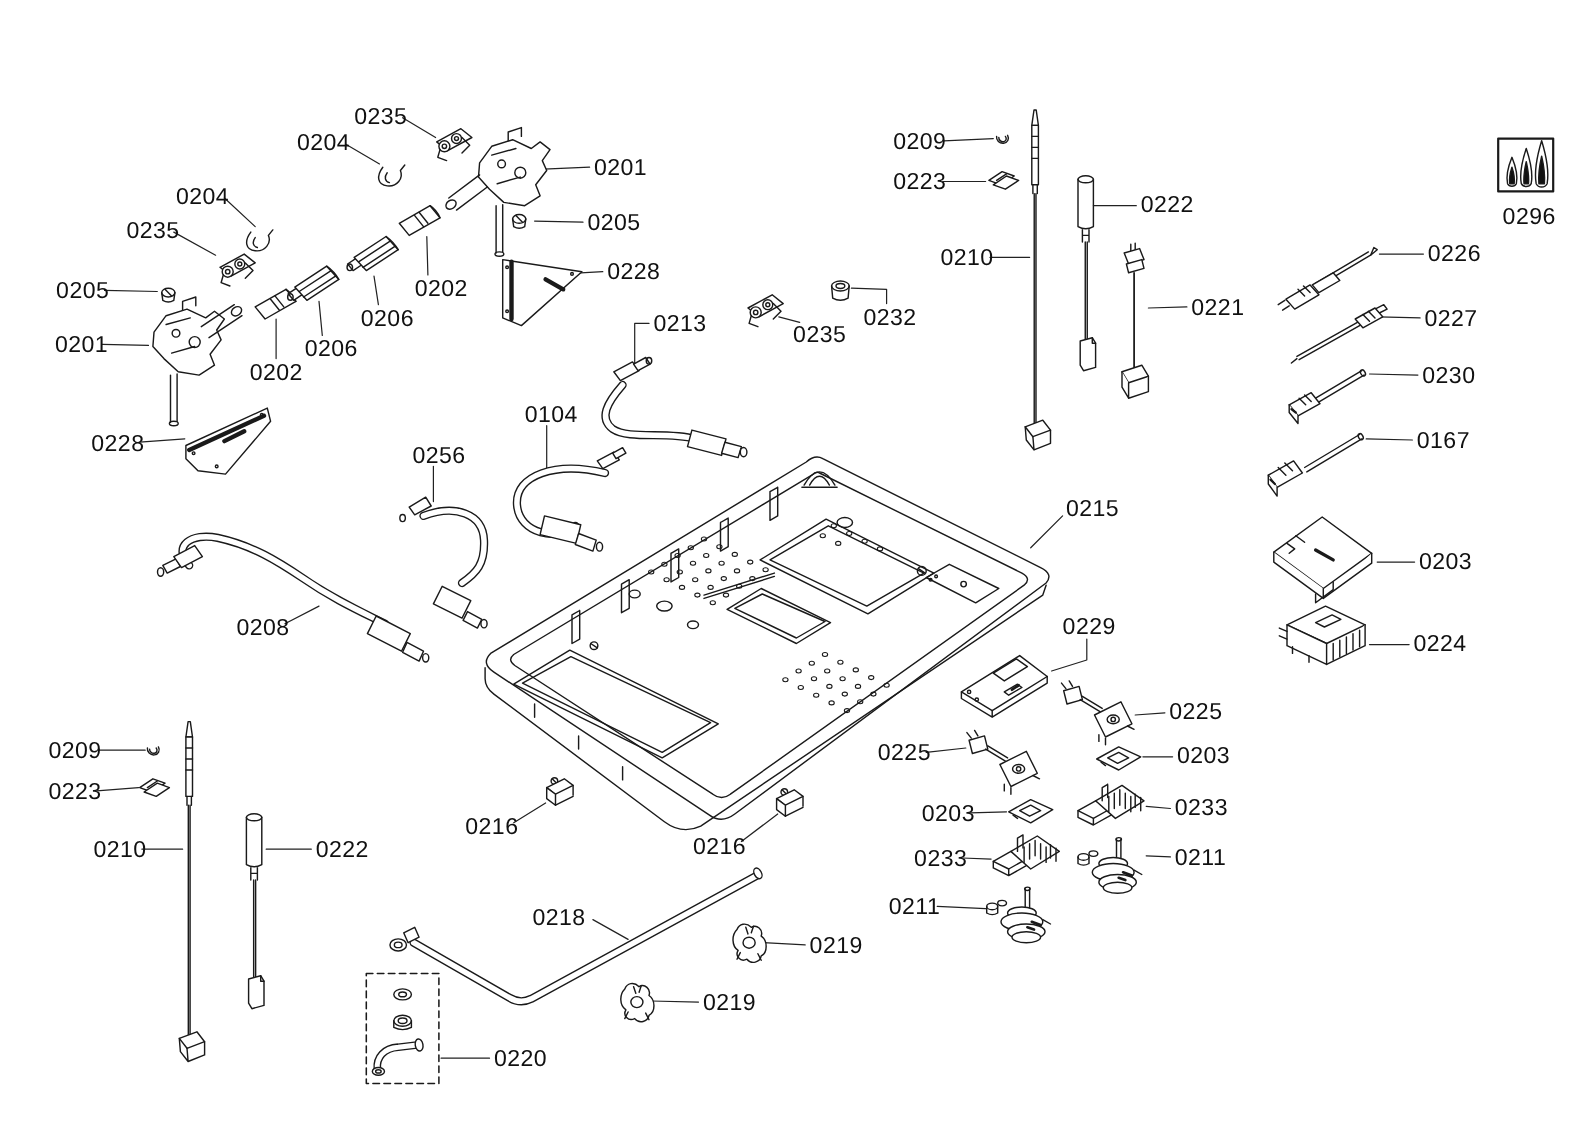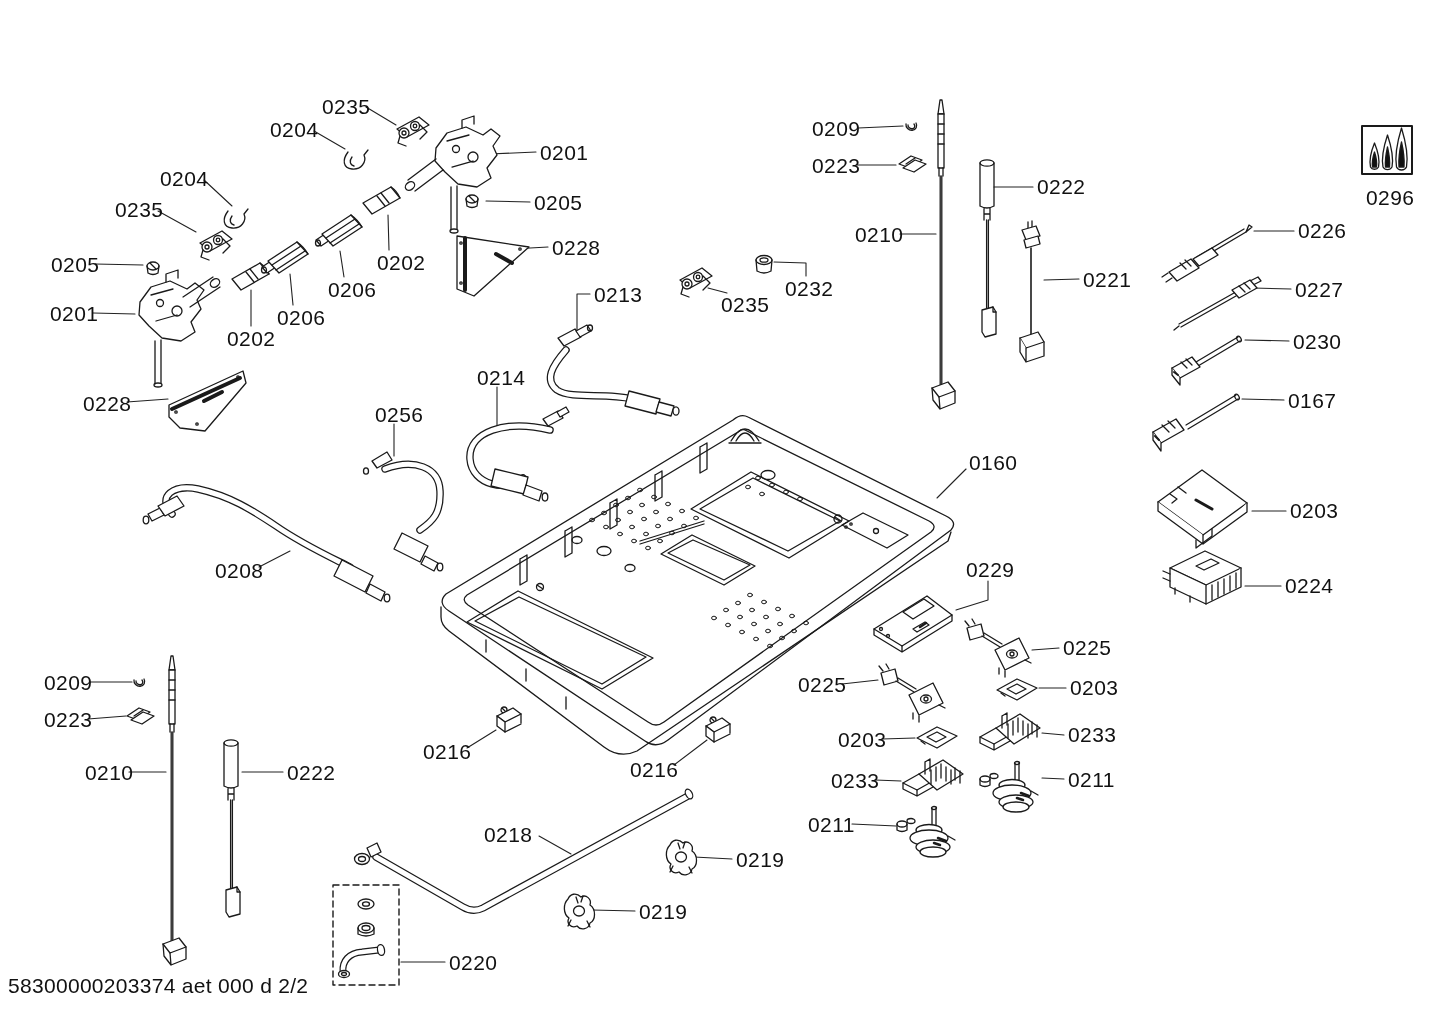--- a/index.html
+++ b/index.html
@@ -480,24 +480,24 @@
 <div class="lbl" style="left:328px;top:279px">0206</div>
 <div class="lbl" style="left:552px;top:237px">0228</div>
 <div class="lbl" style="left:51px;top:254px">0205</div>
 <div class="lbl" style="left:50px;top:303px">0201</div>
 <div class="lbl" style="left:277px;top:307px">0206</div>
 <div class="lbl" style="left:227px;top:328px">0202</div>
 <div class="lbl" style="left:594px;top:284px">0213</div>
 <div class="lbl" style="left:721px;top:294px">0235</div>
 <div class="lbl" style="left:785px;top:278px">0232</div>
 <div class="lbl" style="left:83px;top:393px">0228</div>
-<div class="lbl" style="left:477px;top:367px">0214</div>
+<div class="lbl" style="left:477px;top:367px">0104</div>
 <div class="lbl" style="left:375px;top:404px">0256</div>
 <div class="lbl" style="left:215px;top:560px">0208</div>
-<div class="lbl" style="left:969px;top:452px">0160</div>
+<div class="lbl" style="left:969px;top:452px">0215</div>
 <div class="lbl" style="left:966px;top:559px">0229</div>
 <div class="lbl" style="left:812px;top:118px">0209</div>
 <div class="lbl" style="left:812px;top:155px">0223</div>
 <div class="lbl" style="left:1037px;top:176px">0222</div>
 <div class="lbl" style="left:855px;top:224px">0210</div>
 <div class="lbl" style="left:1083px;top:269px">0221</div>
 <div class="lbl" style="left:1366px;top:187px">0296</div>
 <div class="lbl" style="left:1298px;top:220px">0226</div>
 <div class="lbl" style="left:1295px;top:279px">0227</div>
 <div class="lbl" style="left:1293px;top:331px">0230</div>
@@ -516,15 +516,14 @@
 <div class="lbl" style="left:44px;top:709px">0223</div>
 <div class="lbl" style="left:85px;top:762px">0210</div>
 <div class="lbl" style="left:287px;top:762px">0222</div>
 <div class="lbl" style="left:423px;top:741px">0216</div>
 <div class="lbl" style="left:630px;top:759px">0216</div>
 <div class="lbl" style="left:484px;top:824px">0218</div>
 <div class="lbl" style="left:736px;top:849px">0219</div>
 <div class="lbl" style="left:639px;top:901px">0219</div>
 <div class="lbl" style="left:449px;top:952px">0220</div>
 
-<div class="footer">58300000203374 aet 000 d 2/2</div>
 
 </div>
 
 </body></html>

